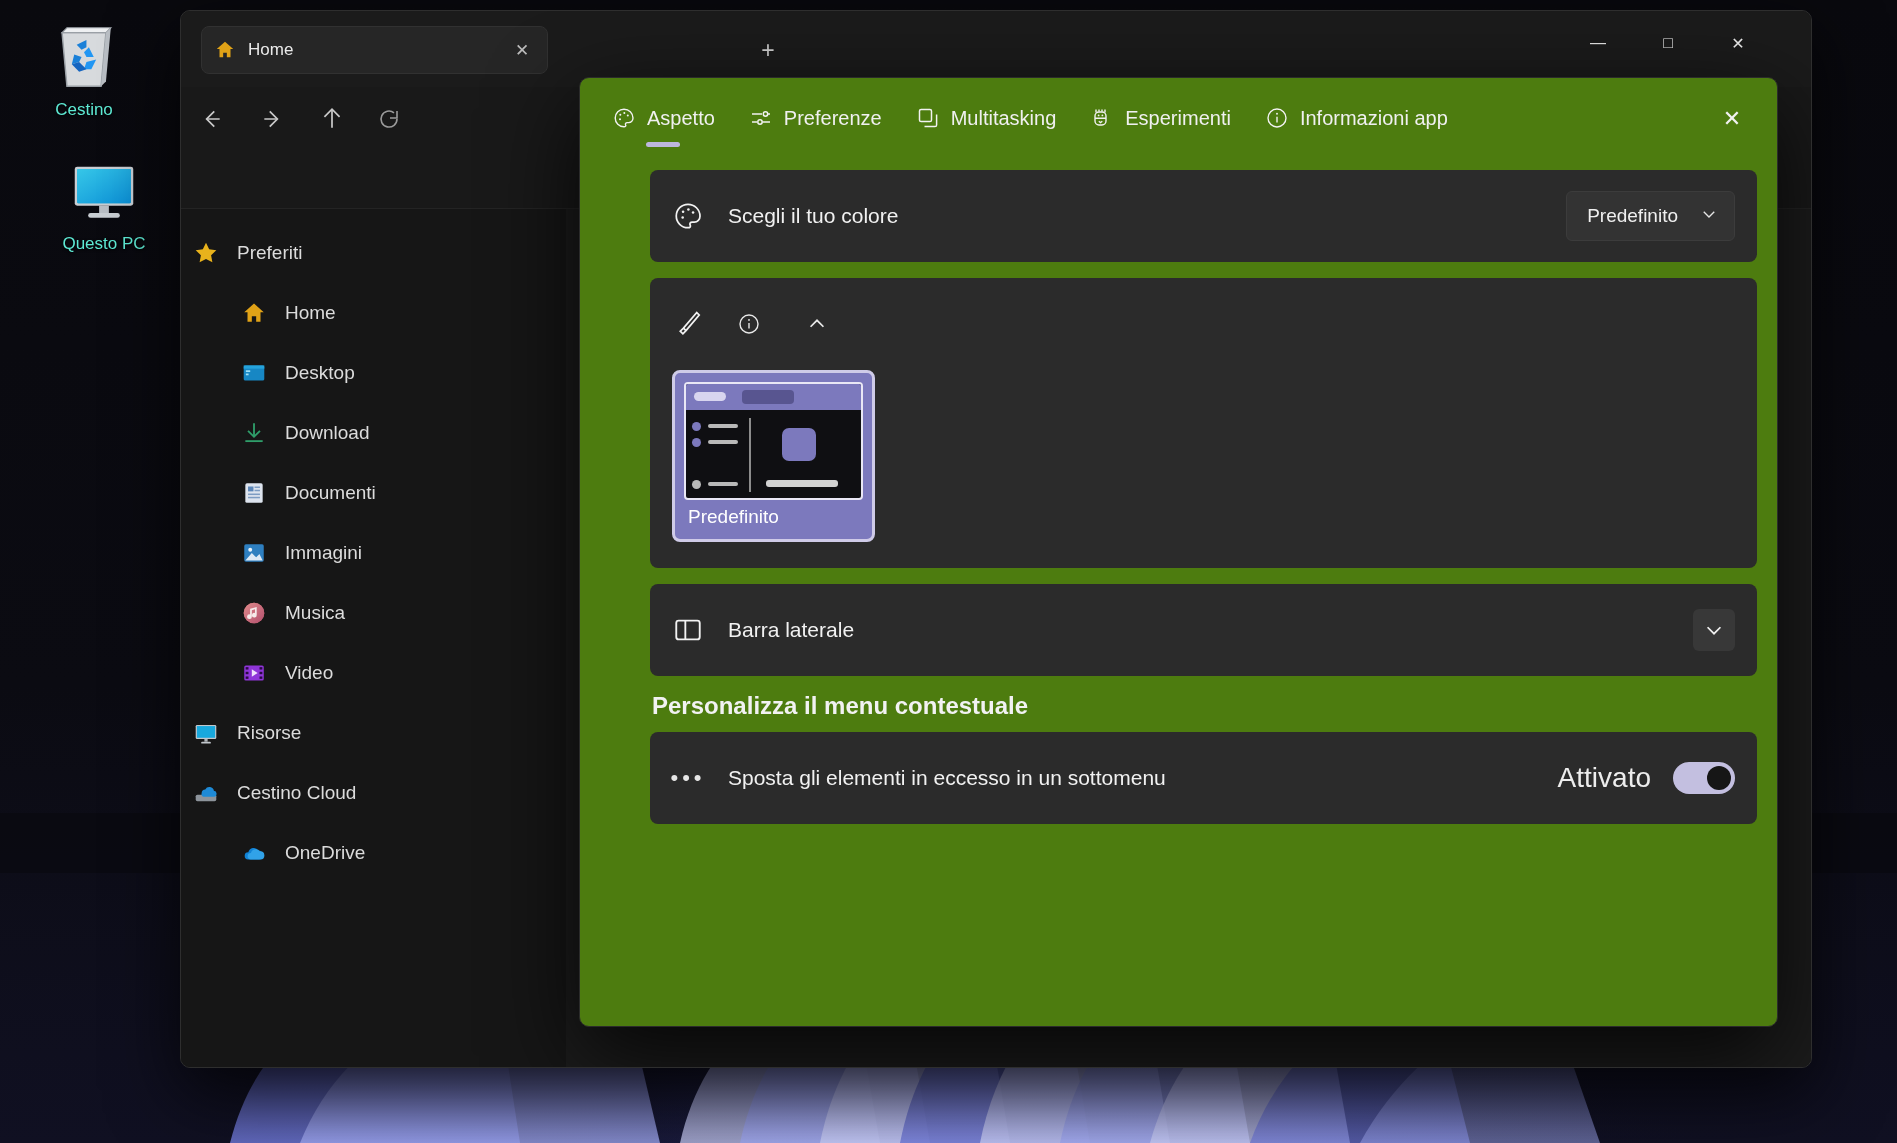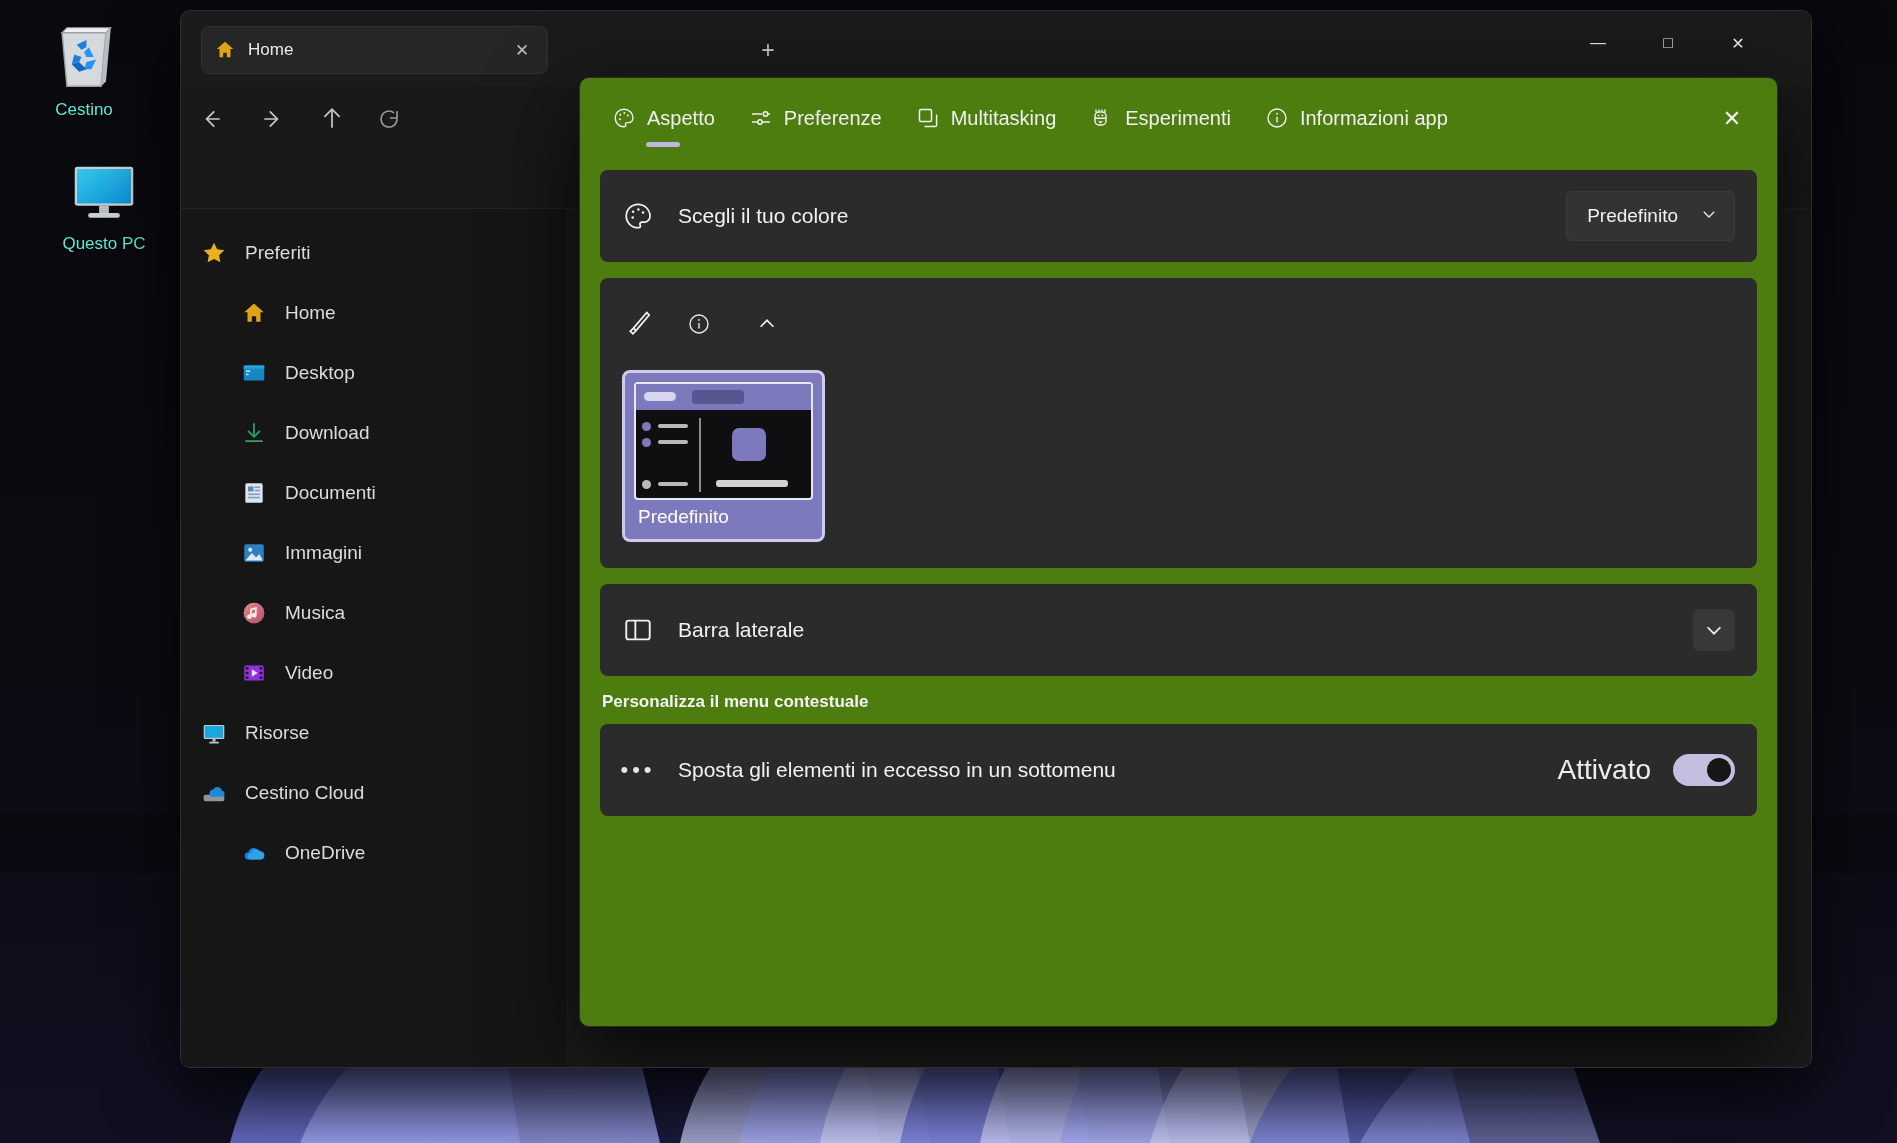--- a/index.html
+++ b/index.html
@@ -85,21 +85,21 @@
   #layout-btn { position: absolute; right: 112px; top: 9px; width: 40px; height: 40px; display: flex; align-items: center; justify-content: center; }
   #more-btn   { position: absolute; right: 40px;  top: 9px; width: 40px; height: 40px; display: flex; align-items: center; justify-content: center; color: #d8d8d8; letter-spacing: 3px; font-size: 20px; }
 
   
   #ebody { position: relative; height: 860px; display: flex; }
   #sidebar { width: 385px; background: #161616; padding-top: 14px; overflow: hidden; }
   #content { flex: 1; background: #1c1c1c; position: relative; }
 
   .nav-item {
     display: flex; align-items: center; height: 60px;
-    color: #dcdcdc; font-size: 19px; padding-left: 20px;
+    color: #dcdcdc; font-size: 19px; padding-left: 12px;
   }
   .nav-item.child { padding-left: 60px; }
   .nav-item .ico { width: 26px; height: 26px; margin-right: 18px; flex: 0 0 26px; }
   .nav-item .lbl { white-space: nowrap; }
 
   
   .grp-chevron { position: absolute; right: 50px; color: #cfcfcf; font-size: 15px; }
   .grp-more { position: absolute; right: 48px; color: #cfcfcf; letter-spacing: 3px; font-size: 19px; }
   #video-tile {
     position: absolute; right: 36px; top: 318px;
@@ -130,21 +130,21 @@
   .set-tab.active::after {
     content: ""; position: absolute; left: 50%; transform: translateX(-50%);
     bottom: 2px; width: 34px; height: 5px; border-radius: 3px; background: #bdb7dd;
   }
   #set-close {
     position: absolute; right: 22px; top: 18px; width: 46px; height: 46px;
     display: flex; align-items: center; justify-content: center;
     color: #f2f2f2; font-size: 22px; border-radius: 6px;
   }
 
-  #set-body { padding: 12px 20px 0 20px; }
+  #set-body { padding: 12px 20px 0 32px; margin-left: 38px; }
   .card {
     background: #2b2b2b; border-radius: 8px; margin-bottom: 16px;
     position: relative;
   }
   .card-row {
     display: flex; align-items: center; height: 92px; padding: 0 22px;
   }
   .card-row .ico { width: 32px; height: 32px; margin-right: 24px; flex: 0 0 32px; display:flex;align-items:center;justify-content:center; }
   .card-row .title { color: #f1f1f1; font-size: 21px; flex: 1; }
   .dropdown {
@@ -175,21 +175,21 @@
   .tp-pill { position: absolute; top: 8px; left: 8px; width: 32px; height: 9px; border-radius: 5px; background: #d8d5ef; }
   .tp-pill2 { position: absolute; top: 6px; left: 56px; width: 52px; height: 14px; border-radius: 4px; background: #585590; }
   .tp-side { position: absolute; left: 0; top: 26px; bottom: 0; width: 62px; }
   .tp-dot { position: absolute; width: 9px; height: 9px; border-radius: 50%; background: #7c79bd; left: 6px; }
   .tp-line { position: absolute; height: 4px; border-radius: 2px; background: #b9b9b9; left: 22px; width: 30px; }
   .tp-div { position: absolute; left: 63px; top: 34px; bottom: 6px; width: 2px; background: #8c8c8c; }
   .tp-sq { position: absolute; left: 96px; top: 44px; width: 34px; height: 33px; border-radius: 7px; background: #7c79bd; }
   .tp-wide { position: absolute; left: 80px; top: 96px; width: 72px; height: 7px; border-radius: 3px; background: #d2d2d2; }
   .theme-name { color: #ffffff; font-size: 19px; padding: 6px 2px 0 4px; }
 
-  .section-head { color: #f2f2f2; font-size: 17px; font-weight: bold; margin: 14px 0 12px 2px; }
+  .section-head { color: #f2f2f2; font-size: 24px; font-weight: bold; margin: 14px 0 12px 2px; }
 
   .toggle-wrap { display: flex; align-items: center; gap: 22px; }
   .toggle-label { color: #ededed; font-size: 28px; }
   .toggle {
     width: 62px; height: 32px; border-radius: 16px; background: #c3bfe0;
     position: relative;
   }
   .toggle .knob {
     position: absolute; right: 4px; top: 4px; width: 24px; height: 24px;
     border-radius: 50%; background: #161616;

